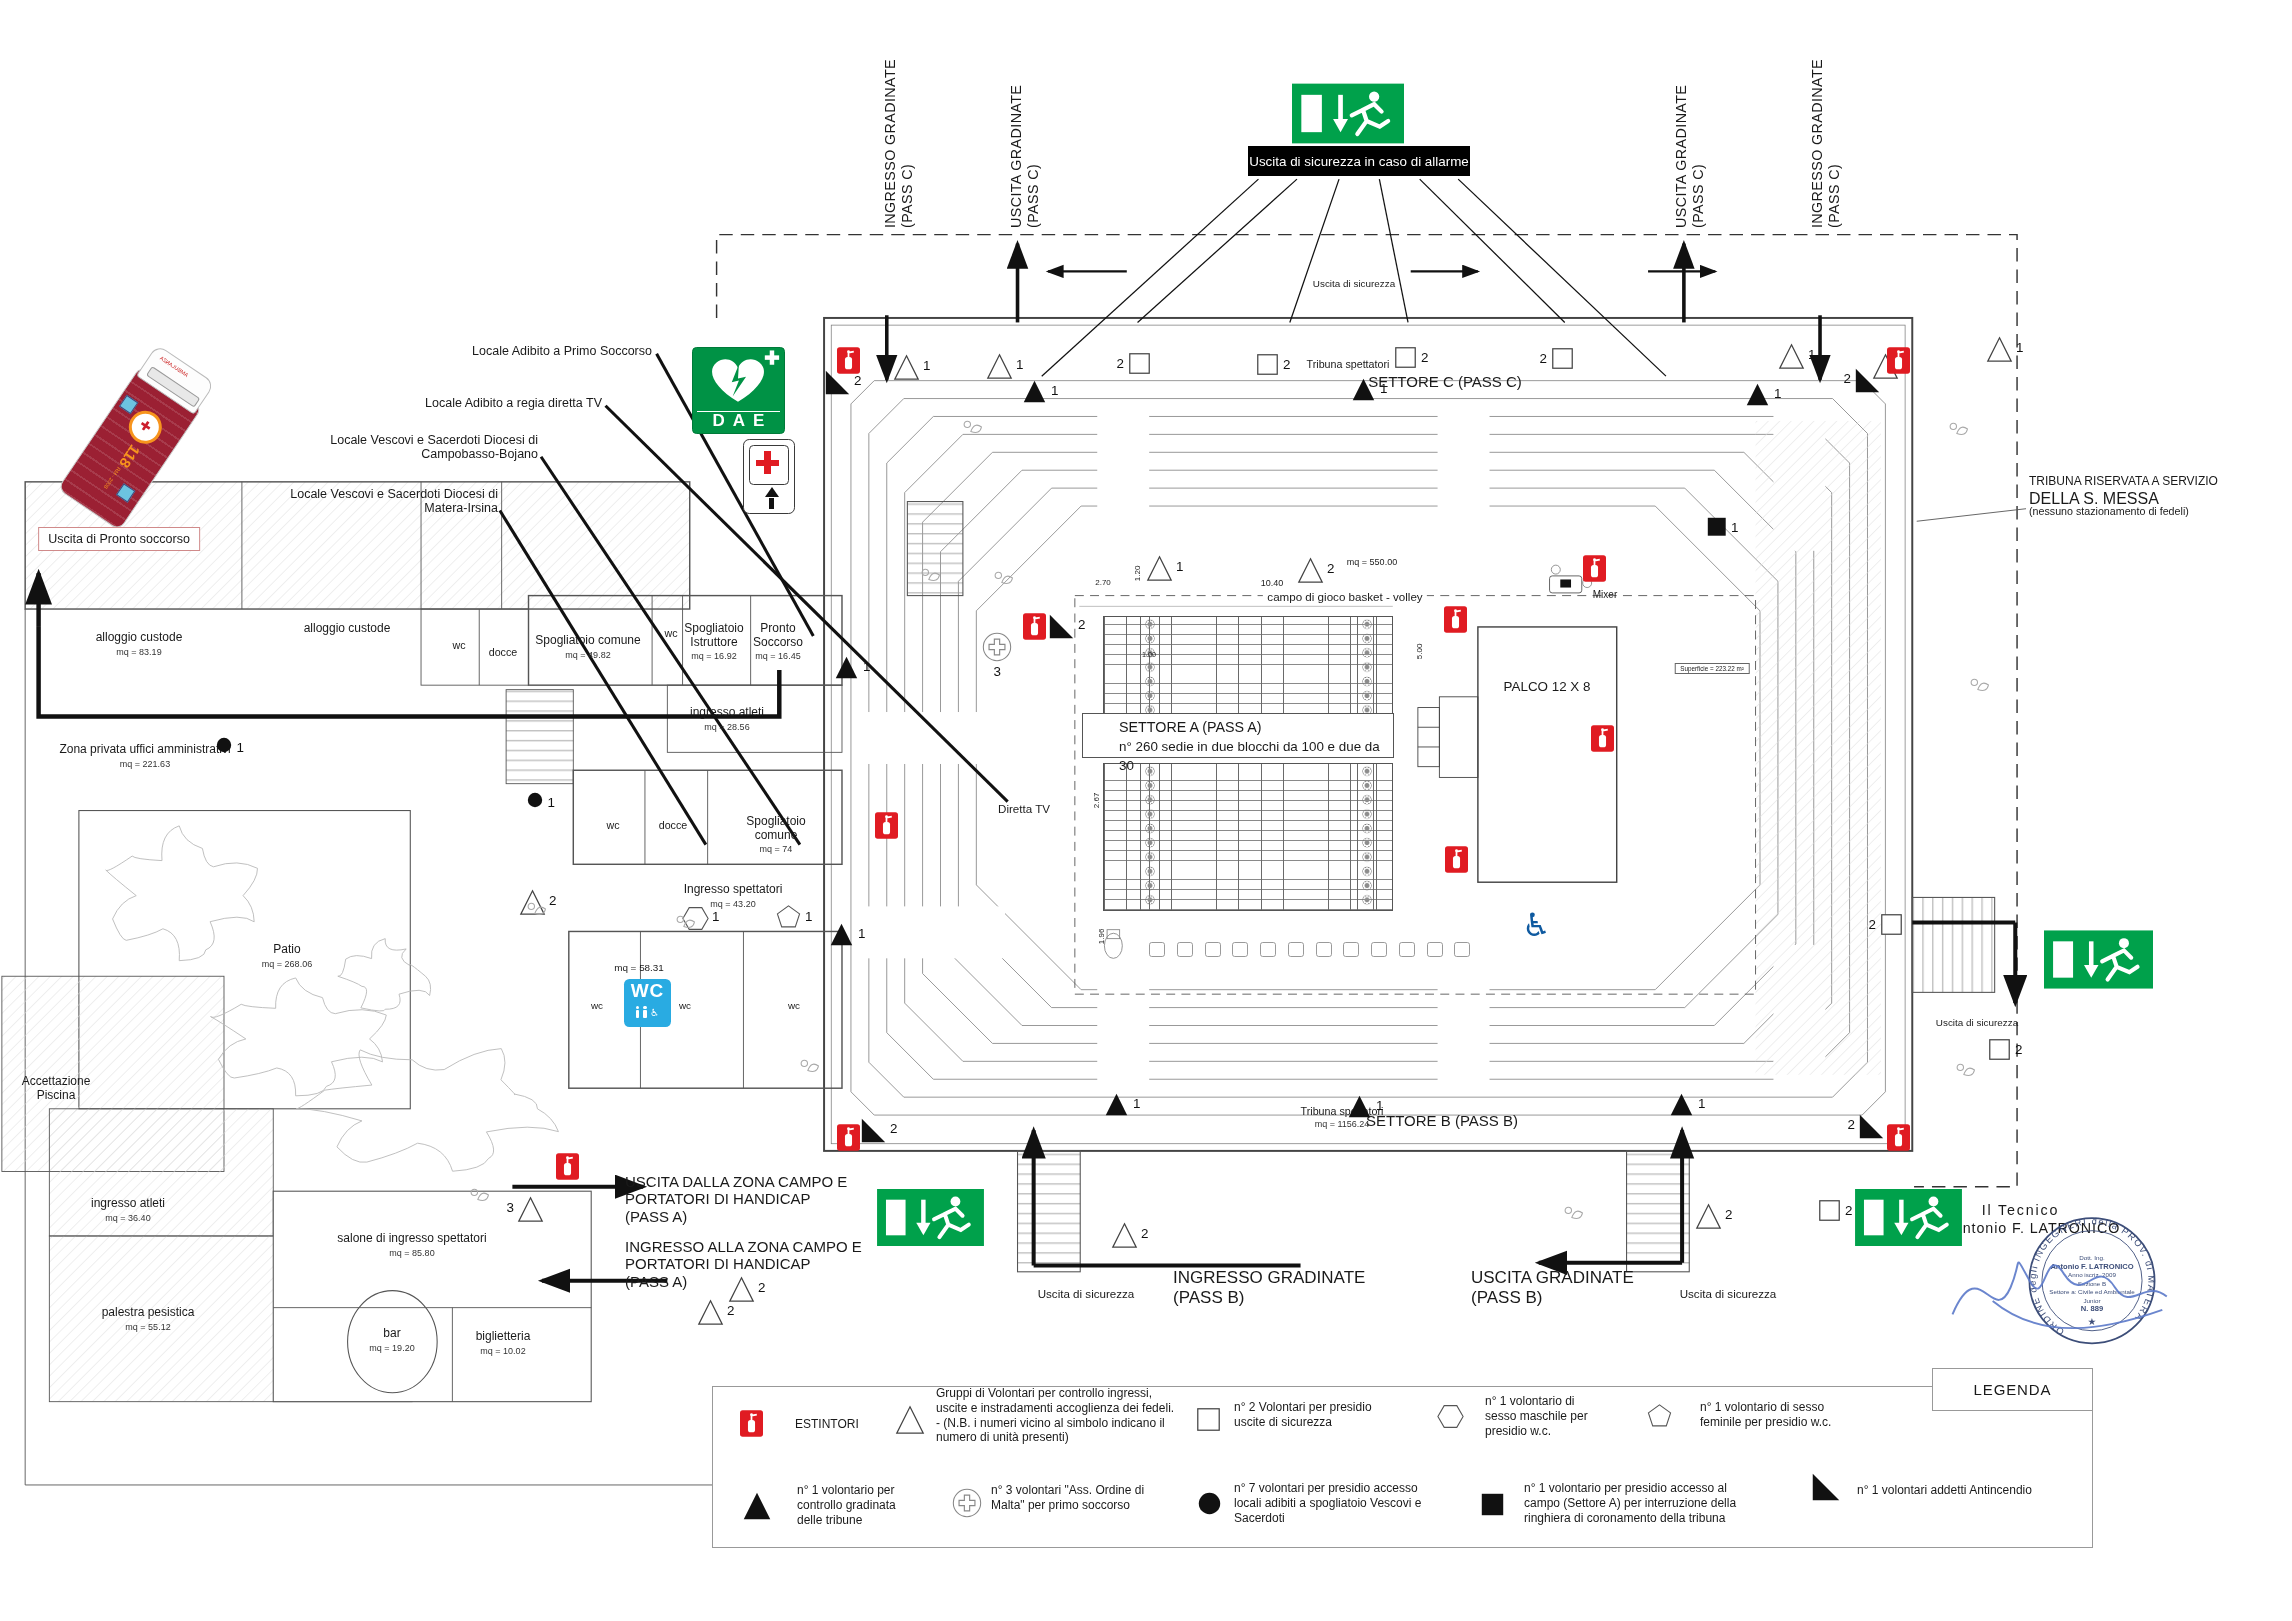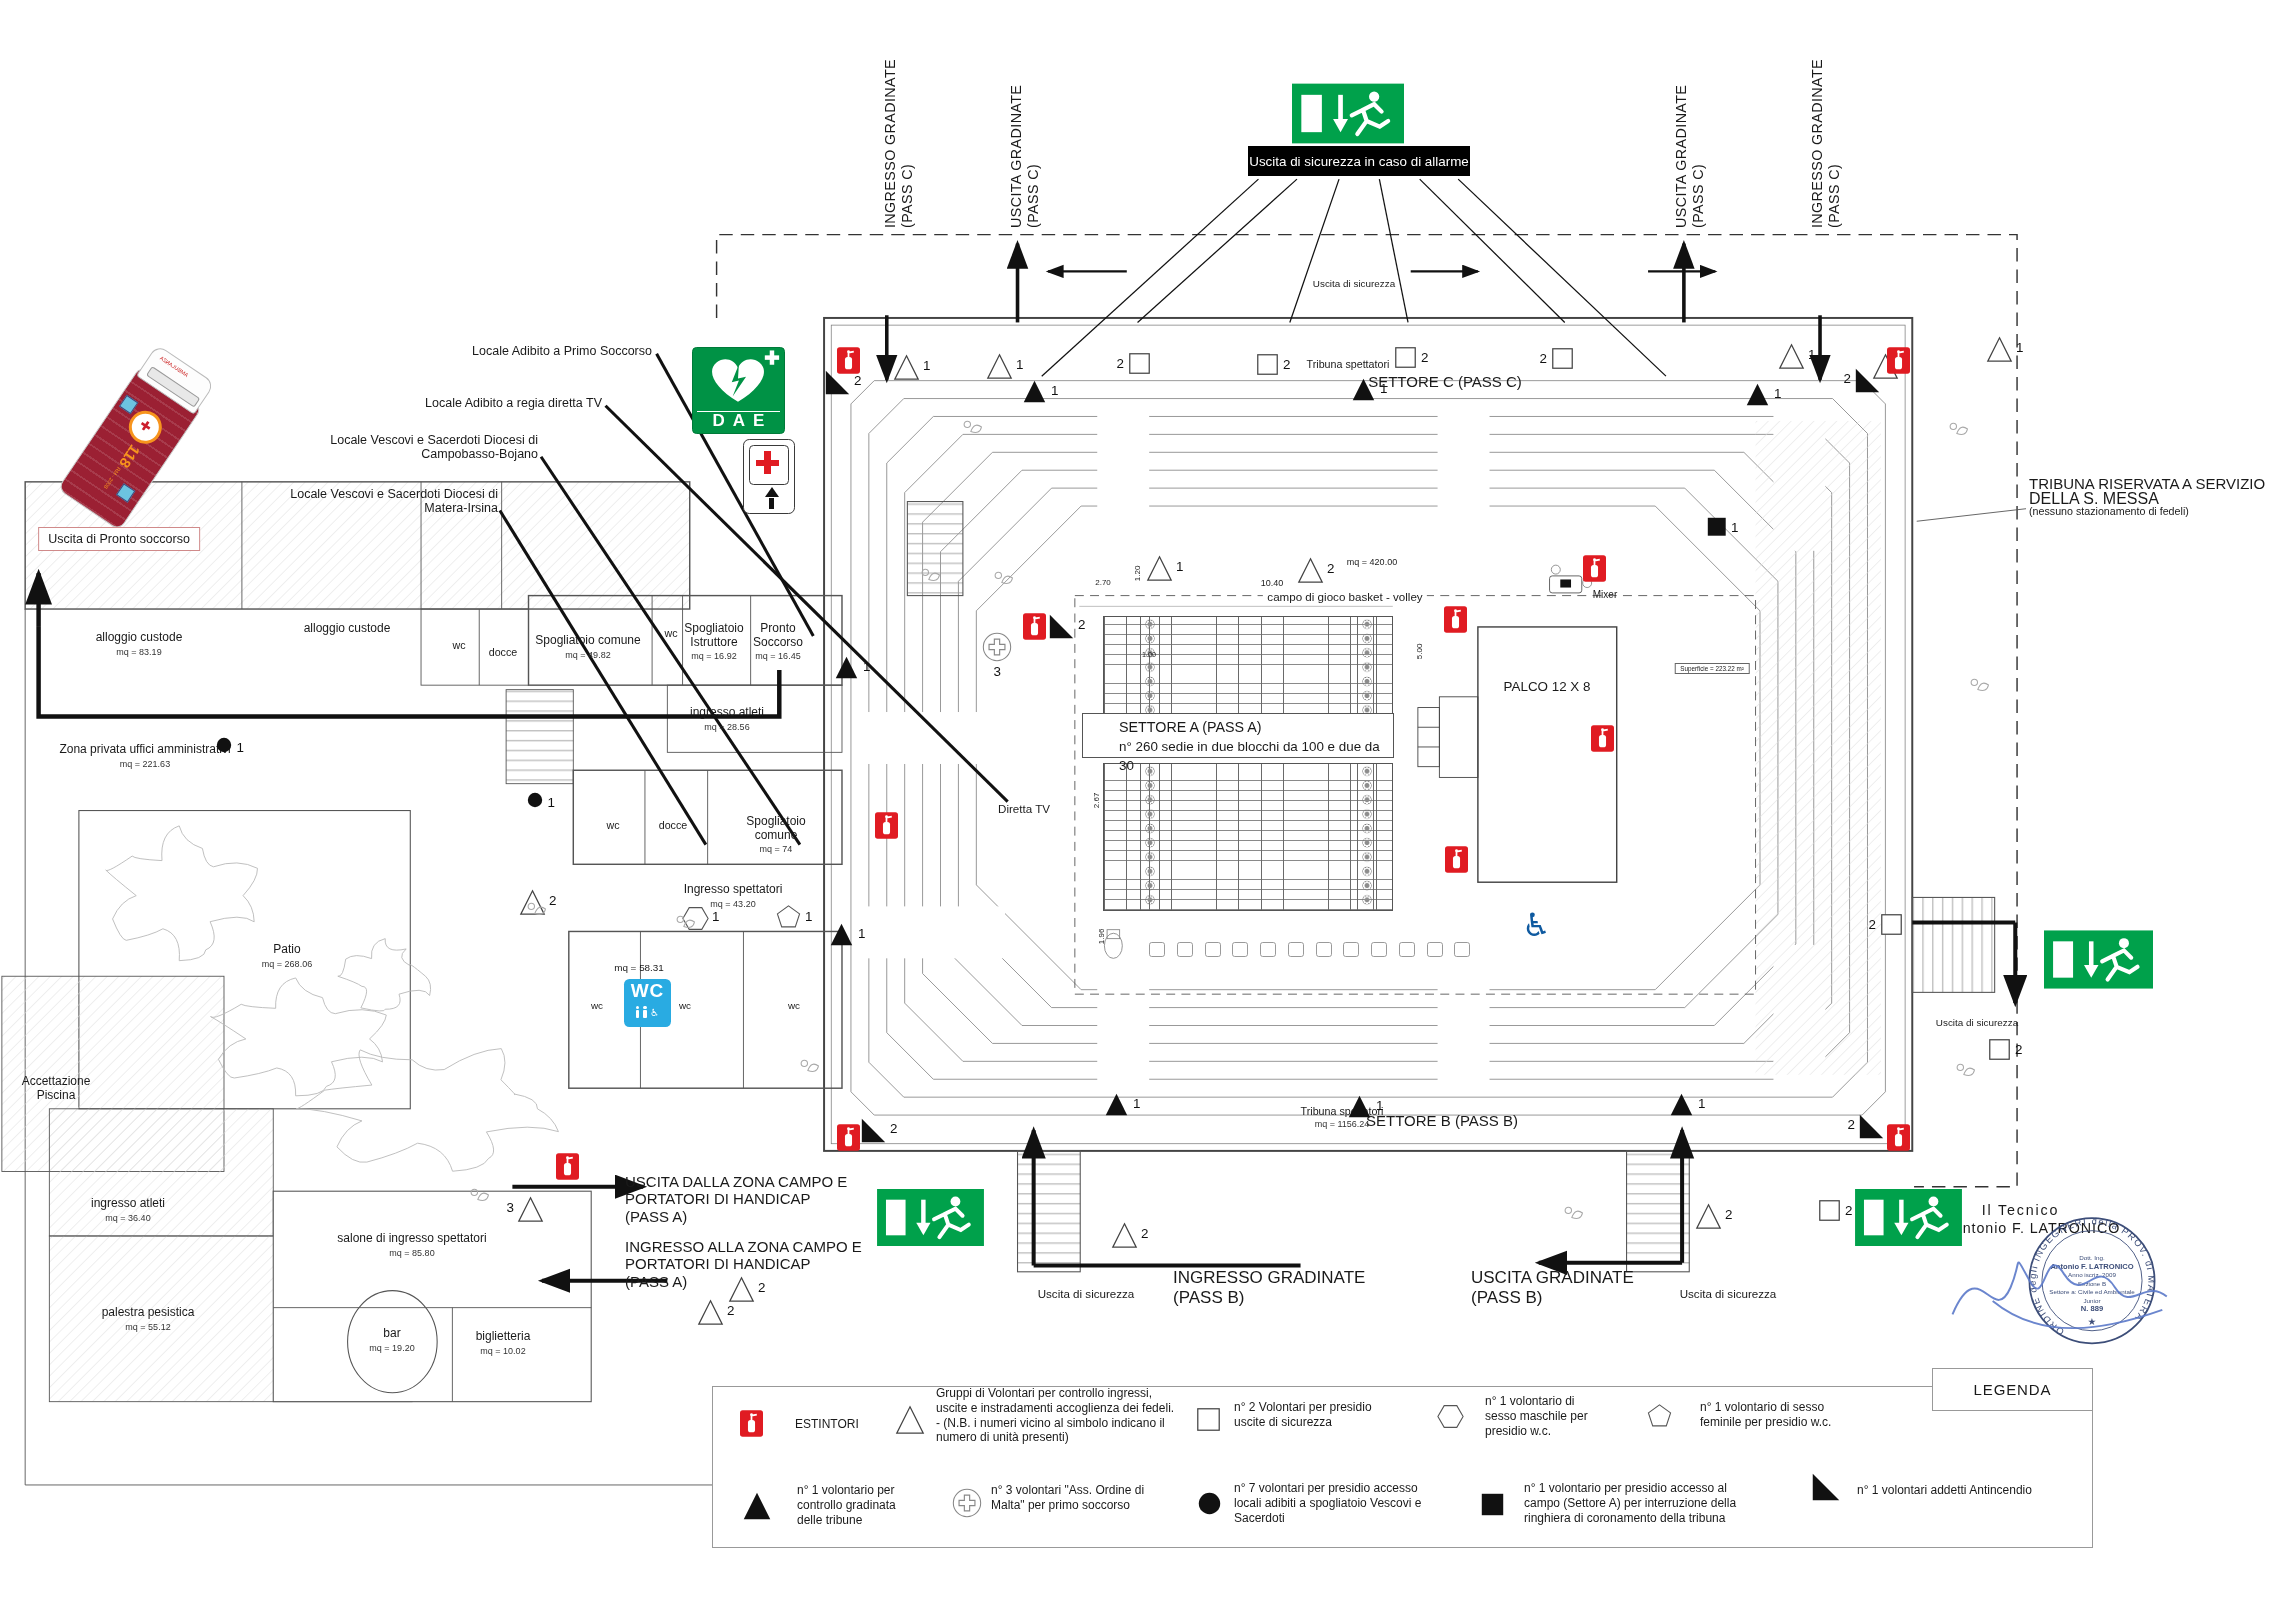--- a/index.html
+++ b/index.html
@@ -405,21 +405,21 @@
       <div class="lbl" style="font-size: 12px; top: 1197px; left: 128px; transform: translateX(-50%);"><div class="t">ingresso atleti</div><div class="s">mq = 36.40</div></div>
       <div class="lbl" style="font-size: 12px; top: 1232px; left: 412px; transform: translateX(-50%);"><div class="t">salone di ingresso spettatori</div><div class="s">mq = 85.80</div></div>
       <div class="lbl" style="font-size: 12px; top: 1306px; left: 148px; transform: translateX(-50%);"><div class="t">palestra pesistica</div><div class="s">mq = 55.12</div></div>
       <div class="lbl" style="font-size: 12px; top: 1327px; left: 392px; transform: translateX(-50%);"><div class="t">bar</div><div class="s">mq = 19.20</div></div>
       <div class="lbl" style="font-size: 12px; top: 1330px; left: 503px; transform: translateX(-50%);"><div class="t">biglietteria</div><div class="s">mq = 10.02</div></div>
       <div class="lbl" style="font-size: 10.7px; top: 358px; left: 1348px; transform: translateX(-50%);"><div class="t">Tribuna spettatori</div></div>
       <div class="lbl" style="font-size: 15px; top: 373px; left: 1445px; transform: translateX(-50%);"><div class="t">SETTORE C (PASS C)</div></div>
       <div class="lbl" style="font-size: 10.7px; top: 1105px; left: 1342px; transform: translateX(-50%);"><div class="t">Tribuna spettatori</div><div class="s">mq = 1156.24</div></div>
       <div class="lbl" style="font-size: 15px; top: 1112px; left: 1442px; transform: translateX(-50%);"><div class="t">SETTORE B (PASS B)</div></div>
       <div class="lbl bg" style="font-size: 11.6px; top: 590px; left: 1345px; transform: translateX(-50%);"><div class="t">campo di gioco basket - volley</div></div>
-      <div class="lbl" style="font-size: 9px; top: 557px; left: 1372px; transform: translateX(-50%);"><div class="t">mq = 420.00</div></div>
+      <div class="lbl" style="font-size: 9px; top: 557px; left: 1372px; transform: translateX(-50%);"><div class="t">mq = 550.00</div></div>
       <div class="lbl" style="font-size: 13.4px; top: 679px; left: 1547px; transform: translateX(-50%);"><div class="t">PALCO 12 X 8</div></div>
       <div class="lbl" style="font-size: 10px; top: 589px; left: 1605px; transform: translateX(-50%);"><div class="t">Mixer</div></div>
       <div class="lbl bx" style="font-size: 6.3px; top: 663px; left: 1712px; transform: translateX(-50%);"><div class="t">Superficie = 223.22 m²</div></div>
       <div class="lbl" style="font-size: 9.9px; top: 278px; left: 1354px; transform: translateX(-50%);"><div class="t">Uscita di sicurezza</div></div>
       <div class="lbl" style="font-size: 11.6px; top: 1287px; left: 1086px; transform: translateX(-50%);"><div class="t">Uscita di sicurezza</div></div>
       <div class="lbl" style="font-size: 11.6px; top: 1287px; left: 1728px; transform: translateX(-50%);"><div class="t">Uscita di sicurezza</div></div>
       <div class="lbl" style="font-size: 9.9px; top: 1017px; left: 1977px; transform: translateX(-50%);"><div class="t">Uscita di sicurezza</div></div>
       <div class="lbl" style="font-size: 9px; top: 578px; left: 1272px; transform: translateX(-50%);"><div class="t">10.40</div></div>
       <div class="lbl" style="font-size: 8px; top: 578px; left: 1103px; transform: translateX(-50%);"><div class="t">2.70</div></div>
       <div class="lbl" style="font-size: 7.2px; top: 651px; left: 1149px; transform: translateX(-50%);"><div class="t">1.00</div></div>
@@ -427,21 +427,21 @@
       <div class="lbl rot" style="font-size: 8px; top: 639px; left: 1412px; transform: rotate(-90deg) translateX(-50%);"><div class="t">5.00</div></div>
       <div class="lbl rot" style="font-size: 8px; top: 788px; left: 1089px; transform: rotate(-90deg) translateX(-50%);"><div class="t">2.67</div></div>
       <div class="lbl rot" style="font-size: 8px; top: 924px; left: 1094px; transform: rotate(-90deg) translateX(-50%);"><div class="t">1.96</div></div>
       <div class="lbl aR" style="font-size: 12.5px; top: 344px; right: 1641px;"><div class="t">Locale Adibito a Primo Soccorso</div></div>
       <div class="lbl aR" style="font-size: 12.5px; top: 396px; right: 1691px;"><div class="t">Locale Adibito a regia diretta TV</div></div>
       <div class="lbl aR" style="font-size: 12.5px; top: 433px; right: 1755px;"><div class="t">Locale Vescovi e Sacerdoti Diocesi di
 Campobasso-Bojano</div></div>
       <div class="lbl aR" style="font-size: 12.5px; top: 487px; right: 1795px;"><div class="t">Locale Vescovi e Sacerdoti Diocesi di
 Matera-Irsina</div></div>
       <div class="lbl bxp" style="font-size: 12.5px; top: 527px; left: 119px; transform: translateX(-50%);"><div class="t">Uscita di Pronto soccorso</div></div>
-      <div class="lbl aL" style="font-size: 15px; top: 475px; left: 2029px;"><div class="t">TRIBUNA RISERVATA A SERVIZIO</div></div>
+      <div class="lbl aL" style="font-size: 12px; top: 475px; left: 2029px;"><div class="t">TRIBUNA RISERVATA A SERVIZIO</div></div>
       <div class="lbl aL" style="font-size: 16px; top: 490px; left: 2029px;"><div class="t">DELLA S. MESSA</div></div>
       <div class="lbl aL" style="font-size: 10.7px; top: 505px; left: 2029px;"><div class="t">(nessuno stazionamento di fedeli)</div></div>
       <div class="lbl aL" style="font-size: 15px; top: 1173px; left: 625px;"><div class="t">USCITA DALLA ZONA CAMPO E
 PORTATORI DI HANDICAP
 (PASS A)</div></div>
       <div class="lbl aL" style="font-size: 15px; top: 1238px; left: 625px;"><div class="t">INGRESSO ALLA ZONA CAMPO E
 PORTATORI DI HANDICAP
 (PASS A)</div></div>
       <div class="lbl aL" style="font-size: 17px; top: 1268px; left: 1173px;"><div class="t">INGRESSO GRADINATE
 (PASS B)</div></div>

